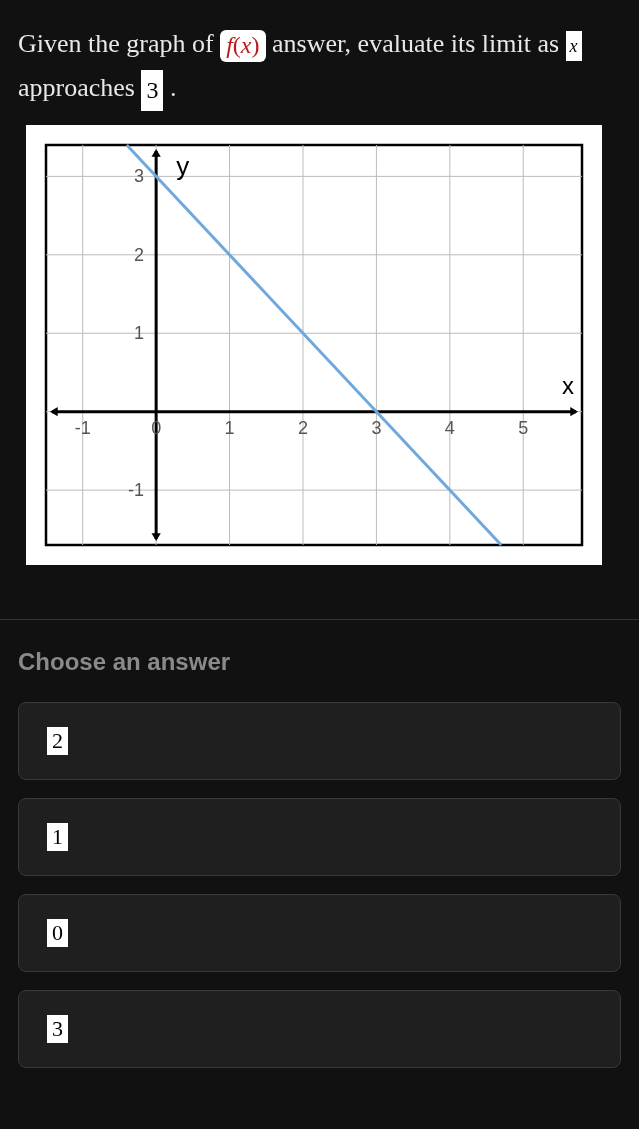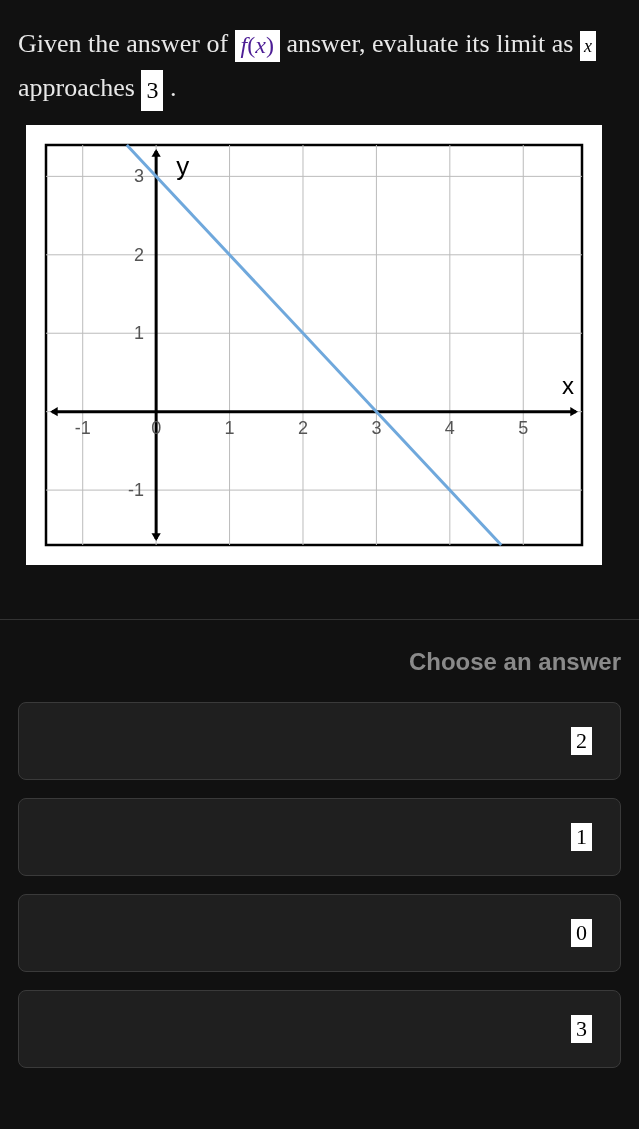--- a/index.html
+++ b/index.html
@@ -13,27 +13,28 @@
   }
   .question {
     padding: 22px 18px 18px 18px;
     font-size: 26px;
     line-height: 1.7;
     color: #e8e8e8;
   }
   .mathbox {
     display: inline-block;
     background: #fff;
-    color: #4c1d95;
+    color: #b91c1c;
     padding: 0 6px;
     font-family: 'Times New Roman', serif;
     font-style: italic;
     font-size: 24px;
     vertical-align: middle;
     line-height: 1.3;
+    border-radius: 6px;
   }
   .mathbox .paren { font-style: normal; }
   .mathbox-small {
     display: inline-block;
     background: #fff;
     color: #000;
     padding: 0 4px;
     font-family: 'Times New Roman', serif;
     font-style: italic;
     font-size: 18px;
@@ -57,21 +58,20 @@
     align-items: center;
     justify-content: center;
   }
   .graph-wrap svg { display: block; }
   .divider {
     border-top: 1px solid #333;
     margin-top: 36px;
   }
   .answer-section {
     padding: 28px 18px 8px 18px;
-    text-align: right;
   }
   .answer-heading {
     font-family: -apple-system, 'Segoe UI', Arial, sans-serif;
     font-weight: 700;
     font-size: 24px;
     color: #8a8a8a;
     margin-bottom: 26px;
   }
   .answer-option {
     background: #1f1f1f;
@@ -87,21 +87,21 @@
     color: #000;
     padding: 1px 5px;
     font-family: 'Times New Roman', serif;
     font-size: 22px;
   }
 </style>
 </head>
 <body>
 
 <div class="question">
-  <span>Given the answer of </span>
+  <span>Given the graph of </span>
   <span class="mathbox"><span style="font-style:italic">f</span><span class="paren">(</span><span style="font-style:italic">x</span><span class="paren">)</span></span>
   <span> answer, evaluate its limit as </span>
   <span class="mathbox-small">x</span>
   <span> approaches </span>
   <span class="mathbox-num">3</span>
   <span>.</span>
 
   <div class="graph-wrap">
     <svg id="chart-svg" width="556" height="420">
         <rect x="10" y="10" width="536" height="400" fill="#fff" stroke="#000" stroke-width="2.5"></rect>

